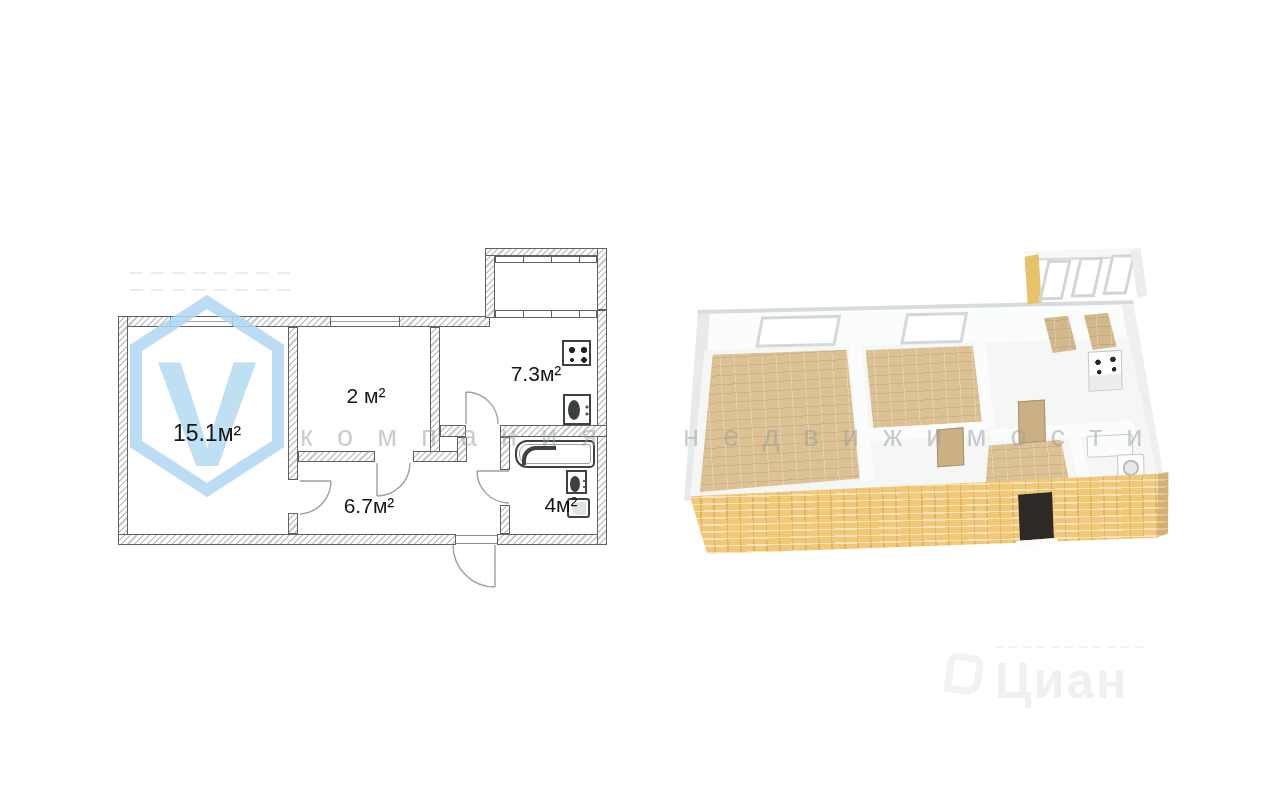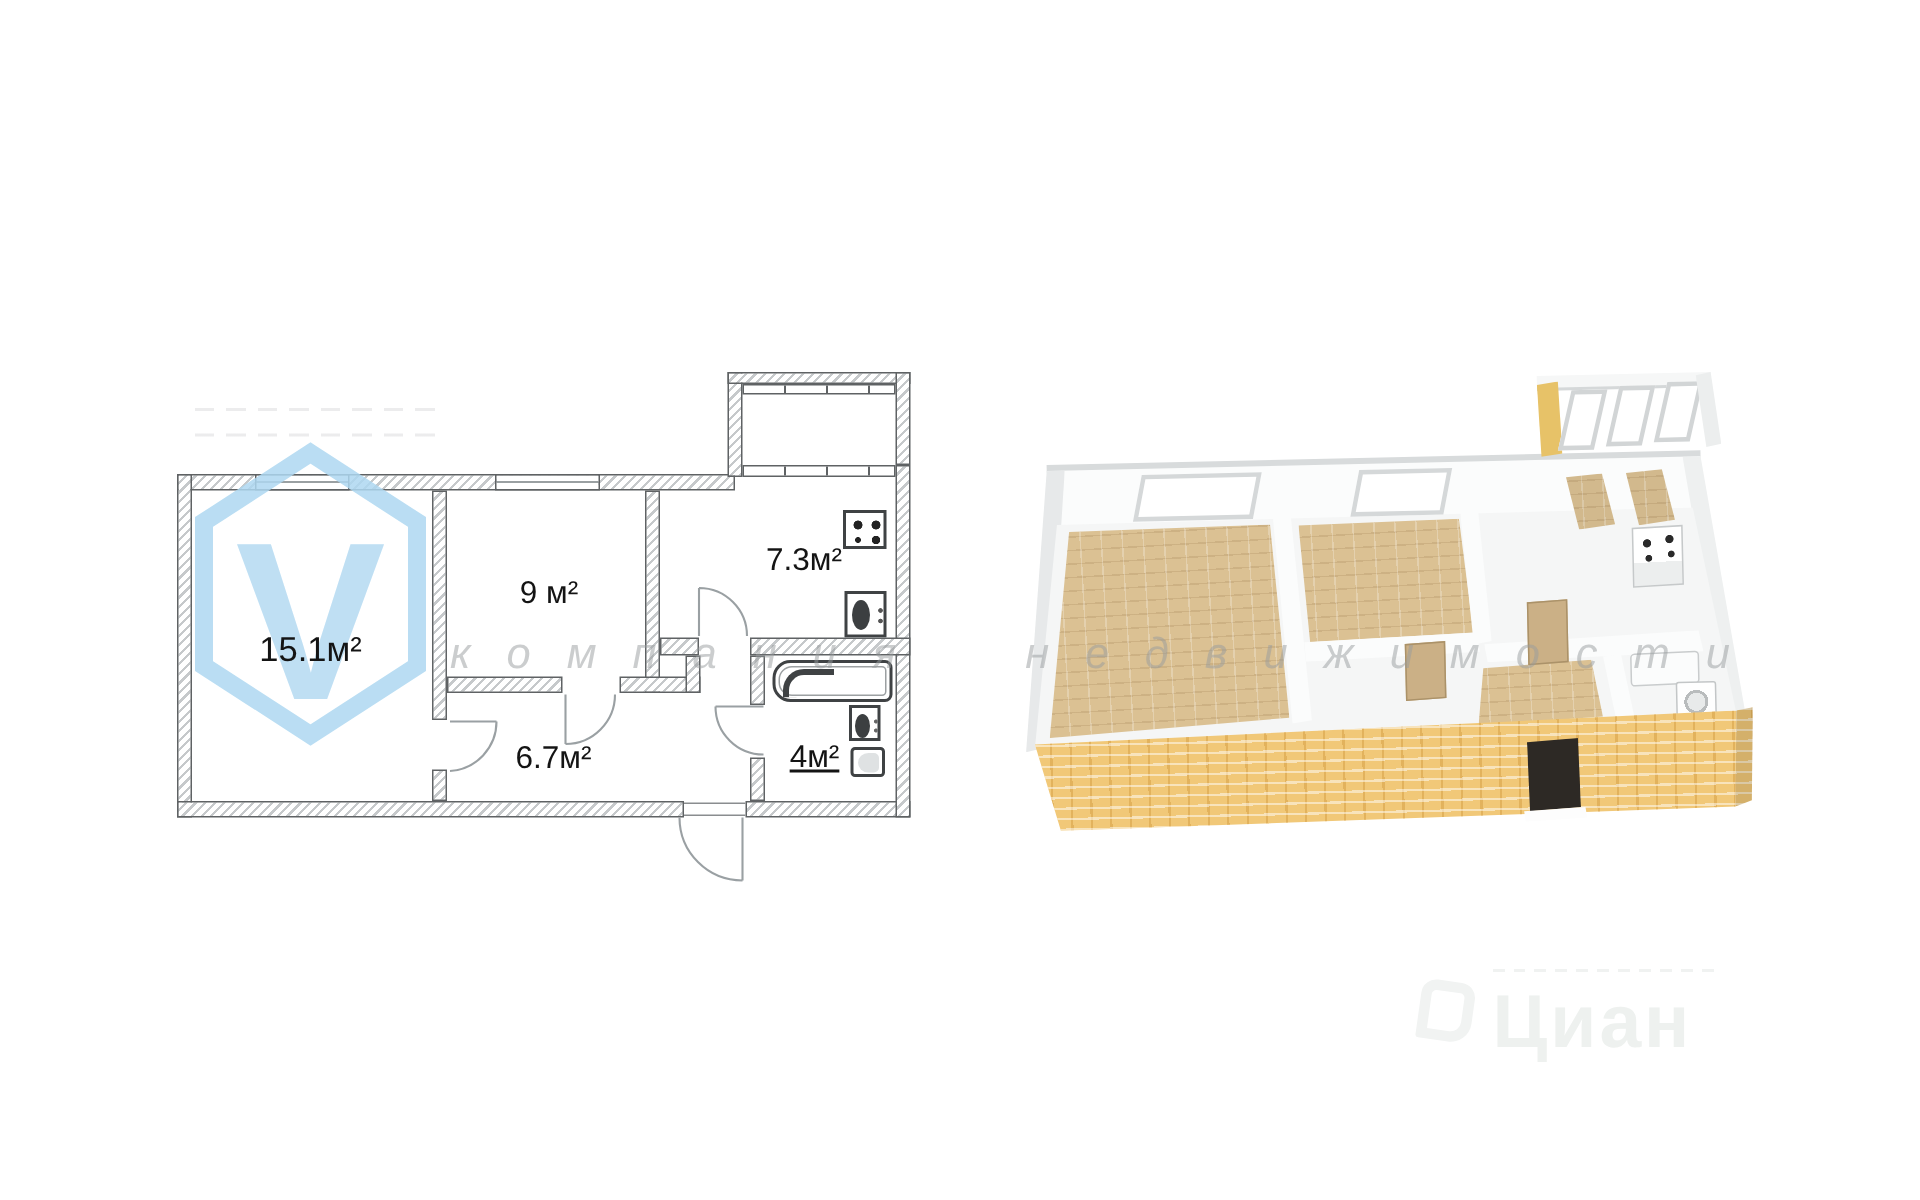--- a/index.html
+++ b/index.html
@@ -29,21 +29,21 @@
                          repeating-linear-gradient(-2deg,rgba(140,105,60,.18) 0 1px,transparent 1px 9px);}
   .brick{background-color:#f1c878;
         background-image:repeating-linear-gradient(0deg,rgba(255,255,255,.5) 0 1.5px,transparent 1.5px 7px),
                          repeating-linear-gradient(90deg,rgba(214,160,70,.55) 0 1.5px,transparent 1.5px 13px);}
   .box3{position:absolute;box-sizing:border-box;}
   
   #wm{position:absolute;left:0;top:0;width:1280px;height:800px;z-index:3;pointer-events:none;}
   .wm-brand{position:absolute;left:299px;top:318px;font-size:116px;line-height:1;font-weight:400;
        color:rgba(148,151,153,.42);letter-spacing:0;white-space:nowrap;}
   .wm-tagline{position:absolute;left:300px;top:420px;font-size:29px;color:rgba(152,155,157,.5);
-       letter-spacing:24px;word-spacing:30px;white-space:nowrap;font-style:italic;}
+       letter-spacing:24px;word-spacing:30px;white-space:nowrap;}
   .wm-cian{position:absolute;left:995px;top:652px;font-size:50px;font-weight:bold;
        color:#eef1ef;letter-spacing:2px;}
   .cian-pin{position:absolute;left:946px;top:654px;width:36px;height:40px;border:7px solid #f1f3f2;
        border-radius:10px 10px 14px 2px;transform:rotate(8deg);box-sizing:border-box;}
   #labels{position:absolute;left:0;top:0;width:1280px;height:800px;z-index:6;pointer-events:none;}
 </style>
 </head>
 <body>
 
 <div class="stage">
@@ -175,19 +175,19 @@
       <text x="79" y="172" text-anchor="middle" font-family="Liberation Sans, sans-serif" font-weight="bold" font-size="150" fill="#b4daf2">V</text>
     </svg>
     <div class="wm-tagline">компания недвижимости</div>
     <div class="dotrow" style="left:995px;top:646px;width:150px;background:repeating-linear-gradient(90deg,#f0f2f1 0 8px,transparent 8px 14px);"></div>
     <div class="cian-pin"></div>
     <div class="wm-cian">Циан</div>
   </div>
 
   <div id="labels">
     <div class="arealabel" style="left:207px;top:433px;font-size:23px;">15.1м²</div>
-    <div class="arealabel" style="left:366px;top:396px;">9 м²</div>
+    <div class="arealabel" style="left:366px;top:396px;">2 м²</div>
     <div class="arealabel" style="left:536px;top:374px;">7.3м²</div>
     <div class="arealabel" style="left:369px;top:506px;">6.7м²</div>
-    <div class="arealabel" style="left:543px;top:505px;text-decoration:underline;">4м²</div>
+    <div class="arealabel" style="left:561px;top:505px;">4м²</div>
   </div>
 
 </div>
 
 </body></html>

